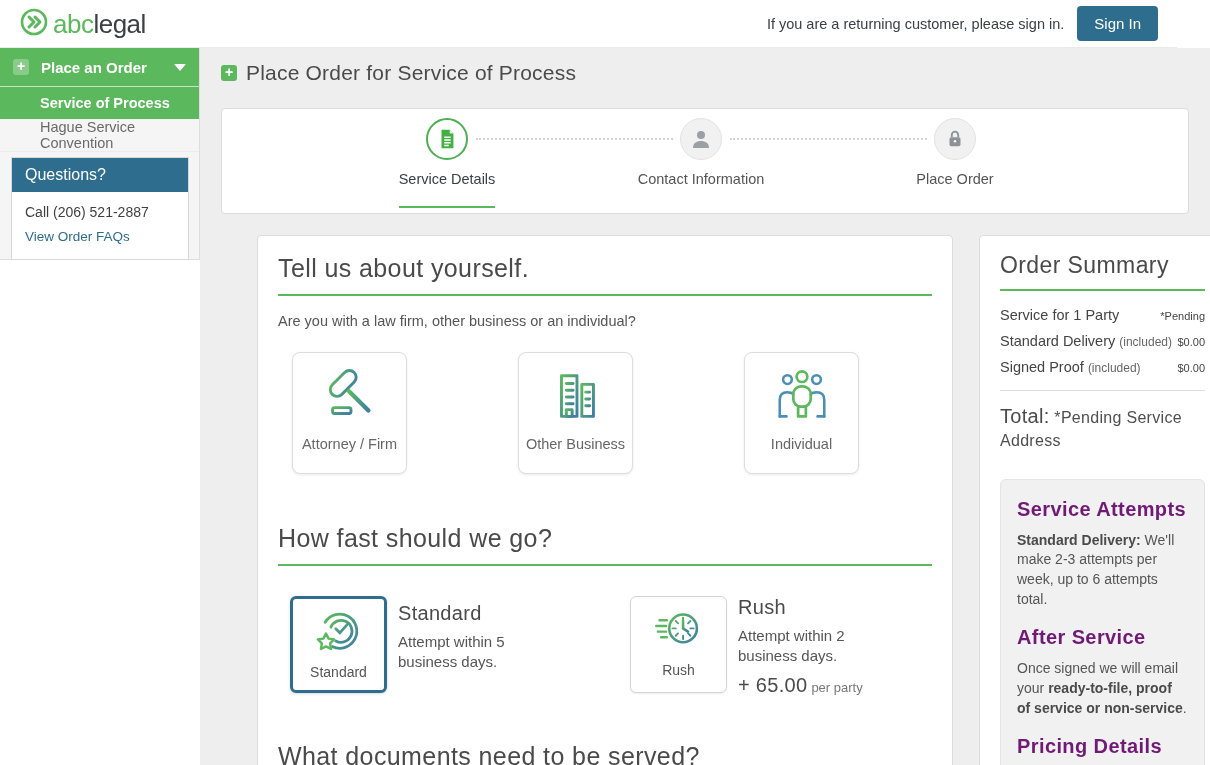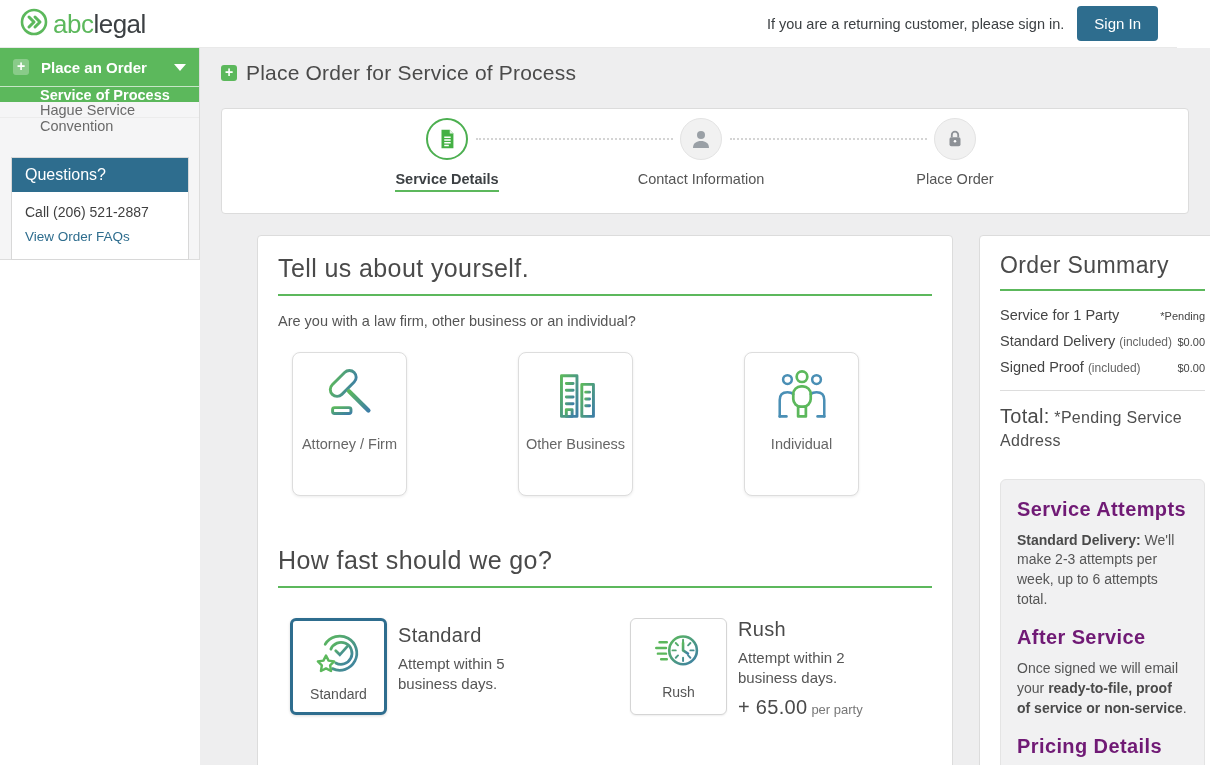--- a/index.html
+++ b/index.html
@@ -20,21 +20,21 @@
 
   
   .sidebar { position:absolute; top:48px; left:0; width:200px; height:212px;
              background:#f5f5f6; border-right:1px solid #ddd; border-bottom:1px solid #ddd; }
   .nav-root { height:38px; background:#5cb85c; color:#fff; display:flex; align-items:center;
               padding:0 13px; font-size:15px; font-weight:700; cursor:pointer; }
   .plus-chip { width:16px; height:16px; border-radius:3px; background:rgba(255,255,255,.28);
                color:#fff; font-size:14px; line-height:15px; text-align:center; font-weight:700; margin-right:12px; }
   .caret-down { margin-left:auto; width:0; height:0; border-left:6px solid transparent;
                 border-right:6px solid transparent; border-top:7px solid #fff; }
-  .nav-sub { height:16px; display:flex; align-items:flex-start; padding-left:40px; font-size:14.5px; cursor:pointer; }
+  .nav-sub { height:33px; display:flex; align-items:center; padding-left:40px; font-size:14.5px; cursor:pointer; }
   .nav-sub.active { background:#5cb85c; color:#fff; font-weight:600; border-top:1px solid rgba(255,255,255,.65); }
   .nav-sub.inactive { color:#6a6a6a; border-bottom:1px solid #ececec; }
 
   .qbox { position:absolute; top:109px; left:11px; width:178px; background:#fff; border:1px solid #d8d8d8; }
   .qbox-head { background:#2e6d8e; color:#fff; font-size:16px; padding:8px 13px; }
   .qbox-body { padding:12px 13px 15px; }
   .qbox-phone { font-size:14px; color:#3f3f3f; margin-bottom:9px; }
   .qbox-link { font-size:13.5px; color:#2e6d8e; cursor:pointer; }
 
   
@@ -46,35 +46,35 @@
 
   
   .stepper-card { position:absolute; top:60px; left:21px; width:968px; height:106px;
                   background:#fff; border:1px solid #dcdcdc; border-radius:4px; }
   .step { position:absolute; top:9px; width:170px; text-align:center; cursor:pointer; }
   .step-circle { width:42px; height:42px; border-radius:50%; margin:0 auto;
                  display:flex; align-items:center; justify-content:center; }
   .step-circle.on  { background:#fff; border:2px solid #4caf50; }
   .step-circle.off { background:#f1f1f1; border:1px solid #e3e3e3; }
   .step-label { margin-top:11px; font-size:14.5px; color:#555; display:inline-block; }
-  .step-label.on { font-weight:700; color:#3c4043; border-bottom:2px solid #5cb85c; padding-bottom:3px; }
+  .step-label.on { font-weight:400; color:#3c4043; border-bottom:2px solid #5cb85c; padding-bottom:19px; }
   .dots { position:absolute; top:29px; border-top:2px dotted #d4d4d4; }
 
   
   .panel { background:#fff; border:1px solid #dcdcdc; border-radius:4px 4px 0 0; position:absolute; top:187px; bottom:-1px;margin-left:36px; }
   .panel-left  { left:21px;  width:696px; padding:18px 20px; }
   .panel-right { left:743px; width:247px; padding:16px 20px; }
 
   h2.section { font-size:25px; font-weight:400; color:#4a4a4a; letter-spacing:.4px; }
   .greenline { height:2px; background:#5cb85c; }
 
   .question { font-size:14.5px; color:#555; margin-top:17px; }
 
   .type-cards { display:flex; gap:111px; margin:23px 0 0 14px; }
-  .type-card { width:115px; height:144px; background:#fff; border:1px solid #ddd; border-radius:8px;
+  .type-card { width:115px; height:122px; background:#fff; border:1px solid #ddd; border-radius:8px;
                box-shadow:0 1px 3px rgba(0,0,0,.08); cursor:pointer; text-align:center; padding-top:13px; }
   .type-card svg { display:block; margin:0 auto; }
   .type-label { font-size:14.5px; color:#666; margin-top:8px; }
 
   .speed-zone { position:relative; height:104px; margin-top:30px; }
   .speed-tile { position:absolute; width:97px; height:97px; background:#fff; text-align:center;
                 cursor:pointer; padding-top:7px; }
   .speed-tile.selected { border:3px solid #2e6d8e; border-radius:6px; box-shadow:0 1px 3px rgba(0,0,0,.15); }
   .speed-tile.plain { border:1px solid #d5d5d5; border-radius:6px; box-shadow:0 1px 2px rgba(0,0,0,.07); }
   .speed-tile-label { font-size:14px; color:#555; margin-top:2px; }

